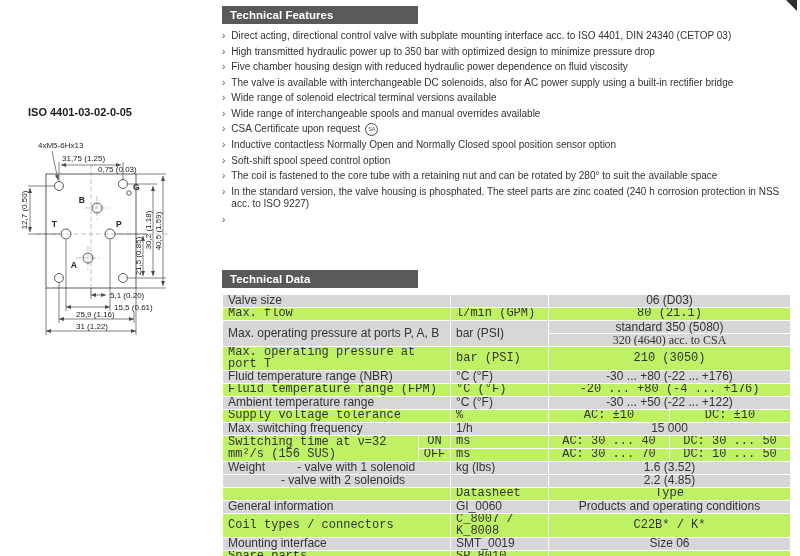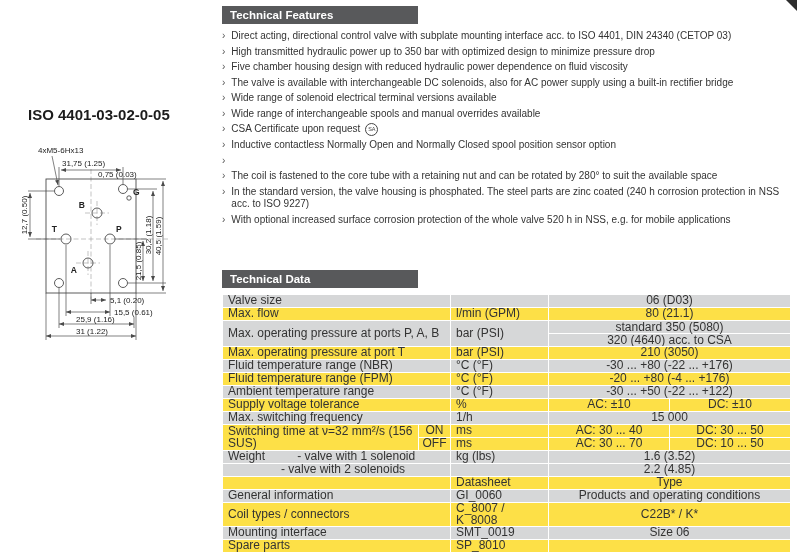--- a/index.html
+++ b/index.html
@@ -6,21 +6,21 @@
   body{
     width:800px;height:556px;position:relative;overflow:hidden;
     background:#ffffff;color:#3a3a3a;
     font-family:"Liberation Sans",sans-serif;
   }
   
   .corner{position:absolute;top:0;right:3px;width:0;height:0;
     border-top:11px solid #2e2e2e;border-left:11px solid transparent;}
   
   .left{position:absolute;left:16px;top:106px;width:206px;}
-  .d-title{font-size:15px;font-weight:bold;color:#1c1c1c;padding-left:12px;}
+  .d-title{font-size:11px;font-weight:bold;color:#1c1c1c;padding-left:12px;}
   .left svg{display:block;margin-top:4px;}
   .d-caption{font-size:8.5px;font-weight:bold;color:#1c1c1c;padding-left:12px;white-space:nowrap;}
   .ln{stroke:#4a4a4a;stroke-width:0.9;fill:none;}
   .dim{stroke:#4a4a4a;stroke-width:0.7;fill:none;}
   .dsh{stroke:#9a9a9a;stroke-width:0.6;stroke-dasharray:5 2.5;fill:none;}
   .dtx{font-size:8px;fill:#222;}
   .ptx{font-size:8.5px;font-weight:bold;fill:#222;}
   
   .right{position:absolute;left:222px;top:0;width:568px;height:556px;}
   .sec{position:absolute;left:0;width:188px;height:18px;background:#58595b;color:#fff;
@@ -32,28 +32,28 @@
   .features .bl{color:#555;margin-right:6px;flex:0 0 auto;}
   .csa{display:inline-flex;align-items:center;justify-content:center;flex:0 0 auto;
        width:11px;height:11px;border:1px solid #444;border-radius:50%;
        font-size:5.5px;color:#444;margin-left:5px;}
   .csa i{font-style:normal;}
   
   table.dt{position:absolute;top:294px;left:0;width:568px;border-collapse:collapse;
            table-layout:fixed;font-size:12px;color:#333;}
   .dt td{border:1px solid #ffffff;padding:0 5px;height:12px;line-height:11.5px;vertical-align:middle;overflow:hidden;}
   tr.g>td{background:#d6d7d8;}
-  tr.w>td{background:#fde047;}
+  tr.w>td{background:#bef264;font-family:Liberation Mono, monospace;}
   .dt .lab{text-align:left;}
   .dt .unit{text-align:left;}
   .dt .val{text-align:center;}
   .dt .sub{text-align:center;padding:0 1px;}
   .dt .stack{padding:0;}
   .dt .stack div{height:12px;line-height:12px;text-align:center;}
-  .dt .stack div+div{border-top:1px solid #fff;}
+  .dt .stack div+div{border-top:1px solid #fff;font-family:Liberation Serif, serif;}
   .dt .ind{padding-left:58px;}
   .dt .wsp{margin-left:32px;}
 </style>
 </head>
 <body>
 
 <div class="corner"></div>
 
 <aside class="left">
   <div class="d-title">ISO 4401-03-02-0-05</div>
@@ -171,32 +171,32 @@
         <span class="csa">
           <i>SA</i>
         </span>
       </li>
     <li>
         <span class="bl">›</span>
         <span>Inductive contactless Normally Open and Normally Closed spool position sensor option</span>
       </li>
     <li>
         <span class="bl">›</span>
+        <span>Soft-shift spool speed control option</span>
       </li>
     <li>
         <span class="bl">›</span>
         <span>The coil is fastened to the core tube with a retaining nut and can be rotated by 280° to suit the available space</span>
       </li>
     <li>
         <span class="bl">›</span>
         <span>In the standard version, the valve housing is phosphated. The steel parts are zinc coated (240 h corrosion protection in NSS acc. to ISO 9227)</span>
       </li>
     <li>
         <span class="bl">›</span>
-        <span>With optional increased surface corrosion protection of the whole valve 520 h in NSS, e.g. for mobile applications</span>
       </li>
   </ul>
 
   <div class="sec data-hdr">
     <span>Technical Data</span>
   </div>
 
   <table class="dt">
     <colgroup>
         <col style="width:196px">

